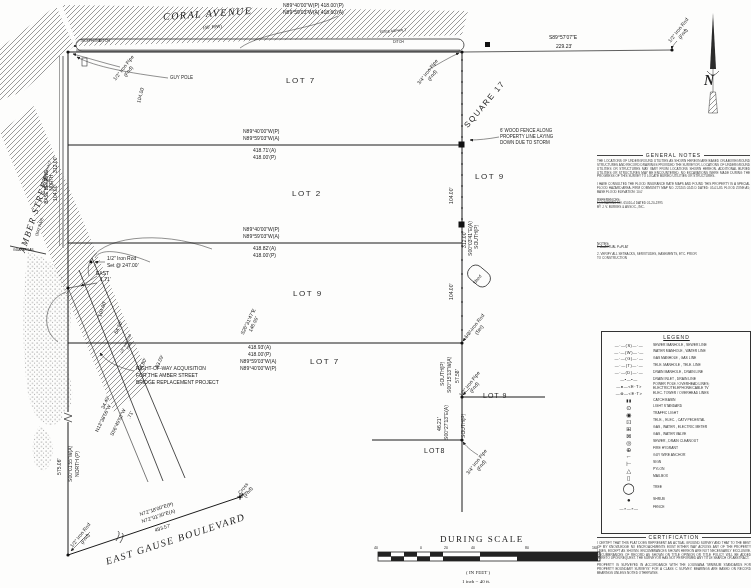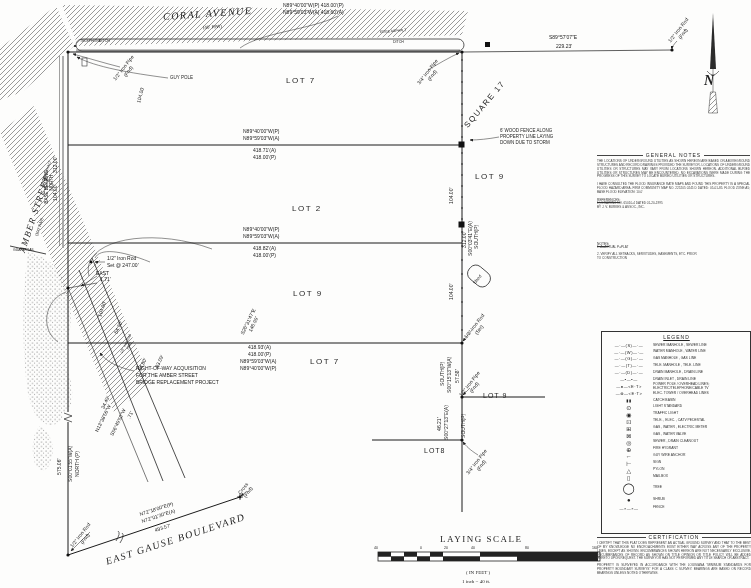--- a/index.html
+++ b/index.html
@@ -202,21 +202,21 @@
     <div>1/2" Iron Rod</div>
     <div>(Fnd)</div>
   </div>
   <div class="lb rot r52 ctr" style="left:421px;top:80px;">
     <div>3/4" Iron Pipe</div>
     <div>(Fnd)</div>
   </div>
   <div class="lb f8 rot r50" style="left:466px;top:122px;">SQUARE 17</div>
 
   <div class="lb f8" style="left:286px;top:76px;">LOT 7</div>
-  <div class="lb f8" style="left:292px;top:204px;">LOT 2</div>
+  <div class="lb f8" style="left:292px;top:189px;">LOT 2</div>
   <div class="lb f8" style="left:293px;top:289px;">LOT 9</div>
   <div class="lb f8" style="left:310px;top:357px;">LOT 7</div>
   <div class="lb f8" style="left:475px;top:172px;">LOT 9</div>
   <div class="lb f7" style="left:483px;top:392px;">LOT 9</div>
   <div class="lb f7" style="left:424px;top:447px;">LOT8</div>
 
   <div class="lb f5" style="left:243px;top:129px;">N89°40'00"W(P)</div>
   <div class="lb f5" style="left:243px;top:136px;">N89°59'03"W(A)</div>
   <div class="lb f5" style="left:253px;top:148px;">418.71'(A)</div>
   <div class="lb f5" style="left:253px;top:155px;">418.00'(P)</div>
@@ -419,21 +419,21 @@
   </div>
 
   <div class="blk" style="left:597px;top:534px;width:154px;">
     <div class="blk-title">
       <span>CERTIFICATION</span>
     </div>
     <div class="tiny">I CERTIFY THAT THIS PLAT DOES REPRESENT AN ACTUAL GROUND SURVEY AND THAT TO THE BEST OF MY KNOWLEDGE NO ENCROACHMENTS EXIST EITHER WAY ACROSS ANY OF THE PROPERTY LINES, EXCEPT AS SHOWN. ENCUMBRANCES SHOWN HEREON ARE NOT NECESSARILY EXCLUSIVE. ENCUMBRANCES OF RECORD AS SHOWN ON TITLE OPINION OR TITLE POLICY WILL BE ADDED HERETO UPON REQUEST. THE SURVEYOR HAS NOT PERFORMED ANY TITLE SEARCH OR ABSTRACT.</div>
     <div class="tiny" style="margin-top:3px;">PROPERTY IS SURVEYED IN ACCORDANCE WITH THE LOUISIANA "MINIMUM STANDARDS FOR PROPERTY BOUNDARY SURVEYS" FOR A CLASS C SURVEY. BEARINGS ARE BASED ON RECORD BEARINGS UNLESS NOTED OTHERWISE.</div>
   </div>
 
-  <div class="lb serif" style="left:440px;top:534px;font-size:9px;letter-spacing:1.5px;">LAYING SCALE</div>
+  <div class="lb serif" style="left:440px;top:534px;font-size:9px;letter-spacing:1.5px;">DURING SCALE</div>
   <div class="lb f35" style="left:374px;top:546px;">40</div>
   <div class="lb f35" style="left:420px;top:546px;">0</div>
   <div class="lb f35" style="left:444px;top:546px;">20</div>
   <div class="lb f35" style="left:471px;top:546px;">40</div>
   <div class="lb f35" style="left:525px;top:546px;">80</div>
   <div class="lb f35" style="left:592px;top:546px;">160</div>
   <div class="lb serif f5" style="left:466px;top:570px;">( IN FEET )</div>
   <div class="lb serif f5" style="left:462px;top:579px;">1 inch = 40 ft.</div>
 
 </div>

